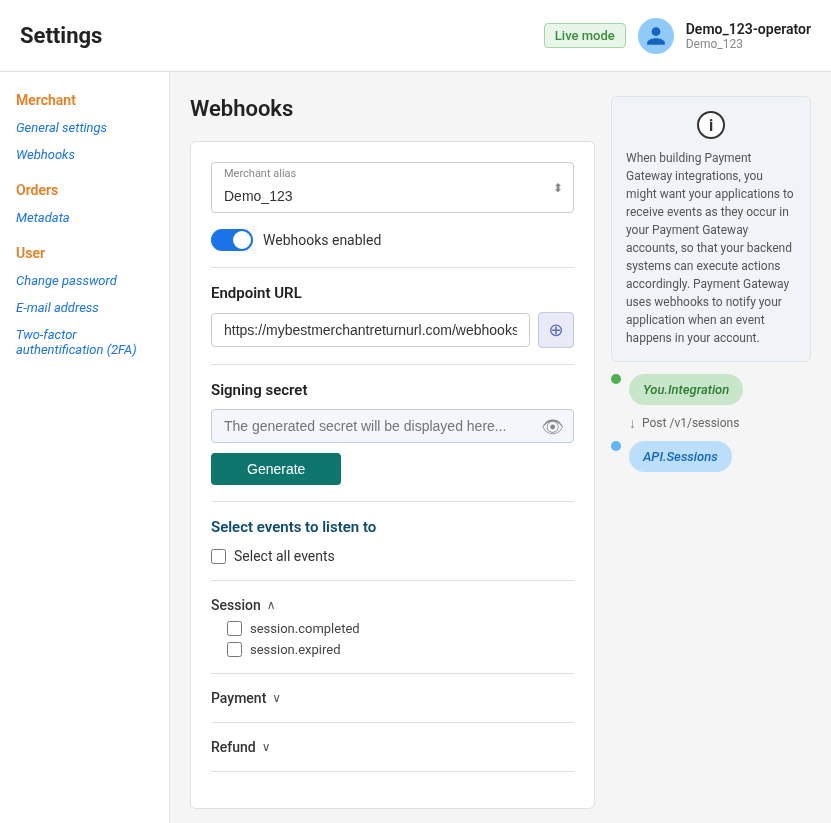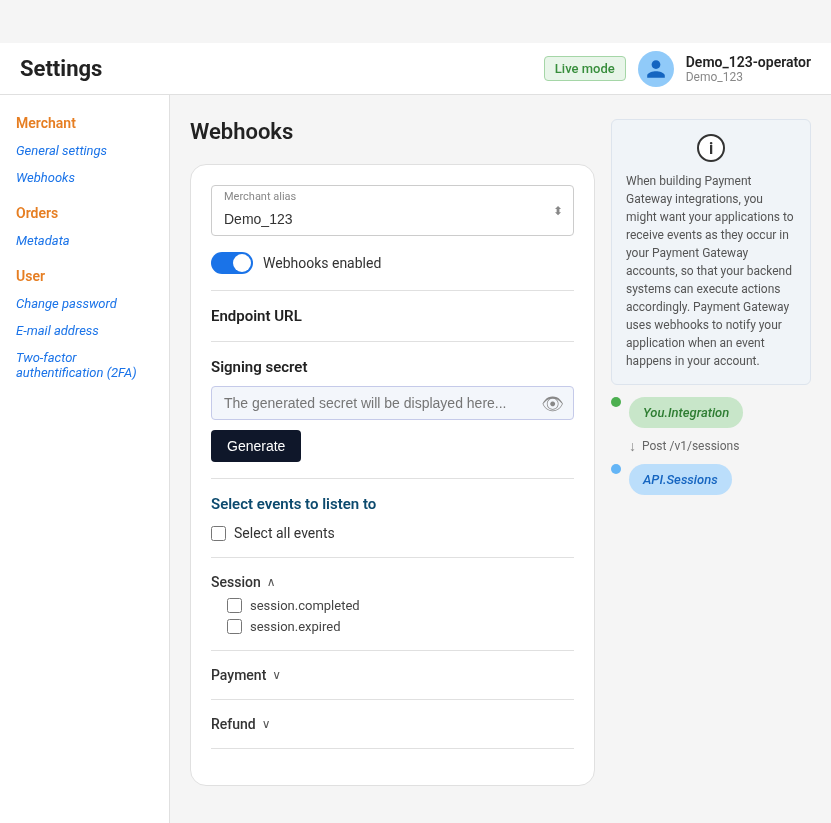--- a/index.html
+++ b/index.html
@@ -1,22 +1,21 @@
 <!DOCTYPE html>
 <html><head>
   <meta charset="utf-8">
   <style>
     * { box-sizing: border-box; margin: 0; padding: 0; }
     body { font-family: -apple-system, BlinkMacSystemFont, 'Segoe UI', Roboto, sans-serif; background: #f5f5f5; font-size: 14px; color: #333; }
 
     .app-header {
       display: flex; align-items: center; justify-content: space-between;
       padding: 12px 20px; background: #fff; border-bottom: 1px solid #e0e0e0;
-      height: 52px;
-      margin-top: 43px;
+      height: 72px;
     }
     .app-title { font-size: 22px; font-weight: 700; color: #222; }
     .header-right { display: flex; align-items: center; gap: 12px; }
     .live-mode-badge {
       background: #e8f5e9; color: #388e3c; border: 1px solid #a5d6a7;
       border-radius: 4px; padding: 4px 10px; font-size: 13px; font-weight: 500;
     }
     .user-avatar {
       width: 36px; height: 36px; border-radius: 50%; background: #90caf9;
       display: flex; align-items: center; justify-content: center;
@@ -43,21 +42,21 @@
 
     .content-area {
       flex: 1; overflow-y: auto; padding: 24px 20px;
       background: #f5f5f5; display: flex; gap: 16px;
     }
 
     .main-panel { flex: 1; max-width: 640px; }
     .page-title { font-size: 22px; font-weight: 600; color: #222; margin-bottom: 20px; }
 
     .card {
-      background: #fff; border: 1px solid #e0e0e0; border-radius: 16px;
+      background: #fff; border: 1px solid #e0e0e0; border-radius: 6px;
       padding: 20px; margin-bottom: 16px;
     }
 
     .form-group { margin-bottom: 16px; }
 
     .select-wrapper {
       position: relative; border: 1px solid #ccc; border-radius: 4px;
       background: #fff;
     }
     .select-wrapper select {
@@ -99,22 +98,22 @@
       width: 100%; border: 1px solid #c5cae9; background: #f3f6fb;
       border-radius: 4px; padding: 8px 40px 8px 12px; font-size: 14px;
       color: #aaa; outline: none;
     }
     .eye-icon {
       position: absolute; right: 10px; top: 50%; transform: translateY(-50%);
       cursor: pointer; color: #888; font-size: 18px;
     }
 
     .generate-btn {
-      background: #0f172a; color: #fff; border: none; border-radius: 4px;
-      padding: 8px 16px; font-size: 14px; cursor: pointer; margin-top: 10px;
+      background: #0f766e; color: #fff; border: none; border-radius: 4px;
+      padding: 8px 36px; font-size: 14px; cursor: pointer; margin-top: 10px;
       font-weight: 500;
     }
 
     .divider { border: none; border-top: 1px solid #e0e0e0; margin: 16px 0; }
 
     .events-section { }
     .events-title { font-size: 15px; font-weight: 600; color: #0c4a6e; margin-bottom: 12px; }
 
     .checkbox-row { display: flex; align-items: center; gap: 8px; margin-bottom: 8px; }
     .checkbox-row input[type="checkbox"] { width: 15px; height: 15px; cursor: pointer; }
@@ -223,20 +222,24 @@
           <div class="toggle">
             <div class="toggle-knob"></div>
           </div>
           <span class="toggle-label">Webhooks enabled</span>
         </div>
 
         <hr class="divider">
 
         
         <div class="section-heading">Endpoint URL</div>
+        <div class="url-row">
+          <input class="url-input" type="text" value="https://mybestmerchantreturnurl.com/webhooks" style="">
+          <button class="url-btn">⊕</button>
+        </div>
 
         <hr class="divider">
 
         
         <div class="section-heading">Signing secret</div>
         <div class="secret-row">
           <input class="secret-input" type="text" placeholder="The generated secret will be displayed here..." style="">
           <span class="eye-icon">👁</span>
         </div>
         <button class="generate-btn">Generate</button>

